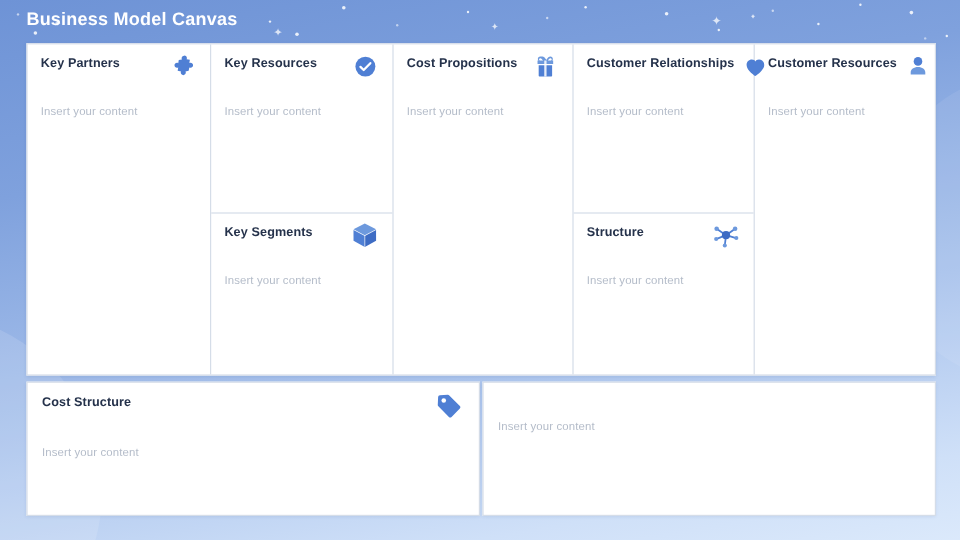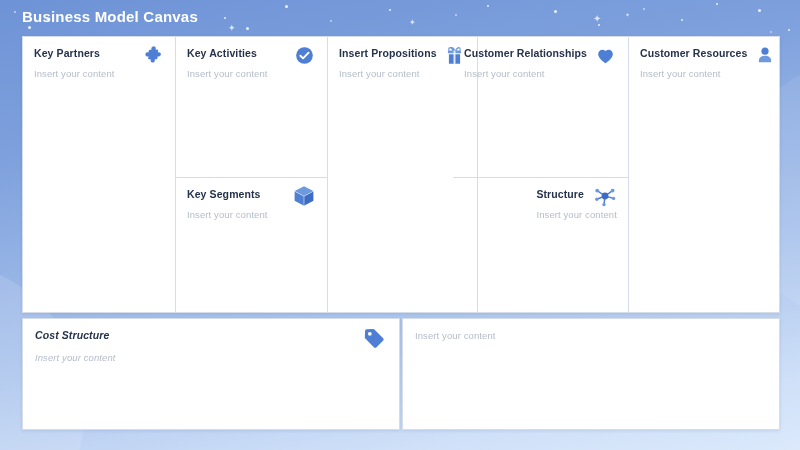--- a/index.html
+++ b/index.html
@@ -85,21 +85,21 @@
     position: relative;
     border-right: 1px solid #d5dde8;
     display: flex;
     flex-direction: column;
   }
   .col:last-child { border-right: none; }
 
   .col-kp  { width: 153px; }
   .col-ka  { width: 152px; }
   .col-vp  { width: 150px; }
-  .col-cr  { width: 151px; align-items: flex-end; }
+  .col-cr  { width: 151px; }
   .col-cs  { width: 150px; }
 
   .cell {
     position: relative;
     padding: 10px 11px 8px 11px;
     flex: 1 1 auto;
   }
   .cell.split-top {
     flex: 0 0 141px;
     border-bottom: 1px solid #d5dde8;
@@ -117,21 +117,21 @@
 
   .cell-title {
     font-size: 10.5px;
     font-weight: bold;
     color: #25324b;
     letter-spacing: 0.1px;
     white-space: nowrap;
   }
 
   .cell-sub {
-    margin-top: 1px;
+    margin-top: 21px;
     font-size: 9.5px;
     color: #b4bcc9;
     letter-spacing: 0.1px;
   }
 
   .icon-slot {
     flex: 0 0 auto;
     width: 24px;
     height: 24px;
     display: flex;
@@ -148,21 +148,21 @@
     height: 112px;
     margin-top: 5px;
   }
   .bottom-cell {
     background: #ffffff;
     border: 1px solid #d5dde8;
     box-shadow: 0 1px 3px rgba(40,70,130,0.13);
     position: relative;
     padding: 10px 12px;
   }
-  .bottom-cell.cost { width: 378px; font-style: italic; }
+  .bottom-cell.cost { width: 378px; }
   .bottom-cell.revenue { width: 378px; margin-left: 2px; }
 
   .bottom-cell .cell-head { align-items: flex-start; }
   .bottom-cell .icon-slot { width: 26px; height: 26px; }
 </style>
 </head>
 <body>
 
 <div id="bg-decor">
   <div class="bg-arc left"></div>
@@ -209,21 +209,21 @@
             </svg>
           </div>
         </div>
         <div class="cell-sub">Insert your content</div>
       </div>
     </div>
 
     <div class="col col-ka">
       <div class="cell split-top">
         <div class="cell-head">
-          <div class="cell-title">Key Activities</div>
+          <div class="cell-title">Key Resources</div>
           <div class="icon-slot">
             <svg width="19" height="19" viewBox="0 0 24 24">
               <circle cx="12" cy="12" r="10.5" fill="#4f7fd4"></circle>
               <path d="M6.8 12.3l3.4 3.3 7-7.2" fill="none" stroke="#ffffff" stroke-width="2.4" stroke-linecap="round" stroke-linejoin="round"></path>
             </svg>
           </div>
         </div>
         <div class="cell-sub">Insert your content</div>
       </div>
       <div class="cell split-bottom">
@@ -238,21 +238,21 @@
             </svg>
           </div>
         </div>
         <div class="cell-sub">Insert your content</div>
       </div>
     </div>
 
     <div class="col col-vp">
       <div class="cell">
         <div class="cell-head">
-          <div class="cell-title">Insert Propositions</div>
+          <div class="cell-title">Cost Propositions</div>
           <div class="icon-slot">
             <svg width="21" height="21" viewBox="0 0 24 24">
               <path fill="#6d99dd" d="M7.1 2.4c-1.3 0-2.3 1.1-2.3 2.4 0 .6.2 1.1.6 1.5h-.9v3.2h14.9V6.3h-.9c.4-.4.6-.9.6-1.5 0-1.3-1-2.4-2.3-2.4-1.5 0-2.6 1.2-3.5 2.6l-.4.7-.4-.7c-.9-1.4-2-2.6-3.4-2.6zm.1 1.6c.7 0 1.5.7 2.3 1.9l.3.4H7.2c-.7 0-1.2-.5-1.2-1.1S6.5 4 7.2 4zm9.6 0c.7 0 1.2.6 1.2 1.2s-.5 1.1-1.2 1.1h-2.6l.3-.4c.8-1.2 1.6-1.9 2.3-1.9z"></path>
               <path fill="#4f7fd4" d="M5.6 10.6v10.2c0 .4.3.7.7.7h11.4c.4 0 .7-.3.7-.7V10.6z"></path>
               <path fill="#ffffff" d="M10.9 6.3h2.2v15.2h-2.2z" opacity=".85"></path>
             </svg>
           </div>
         </div>
         <div class="cell-sub">Insert your content</div>
       </div>

